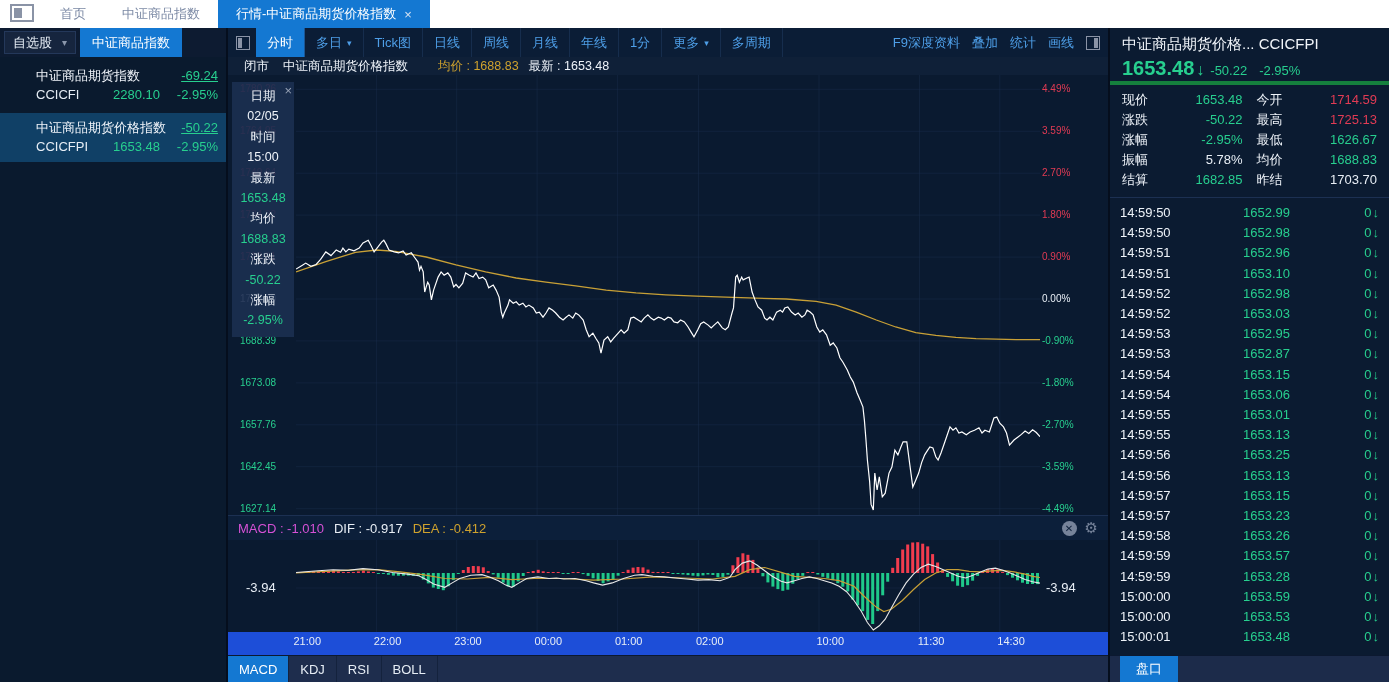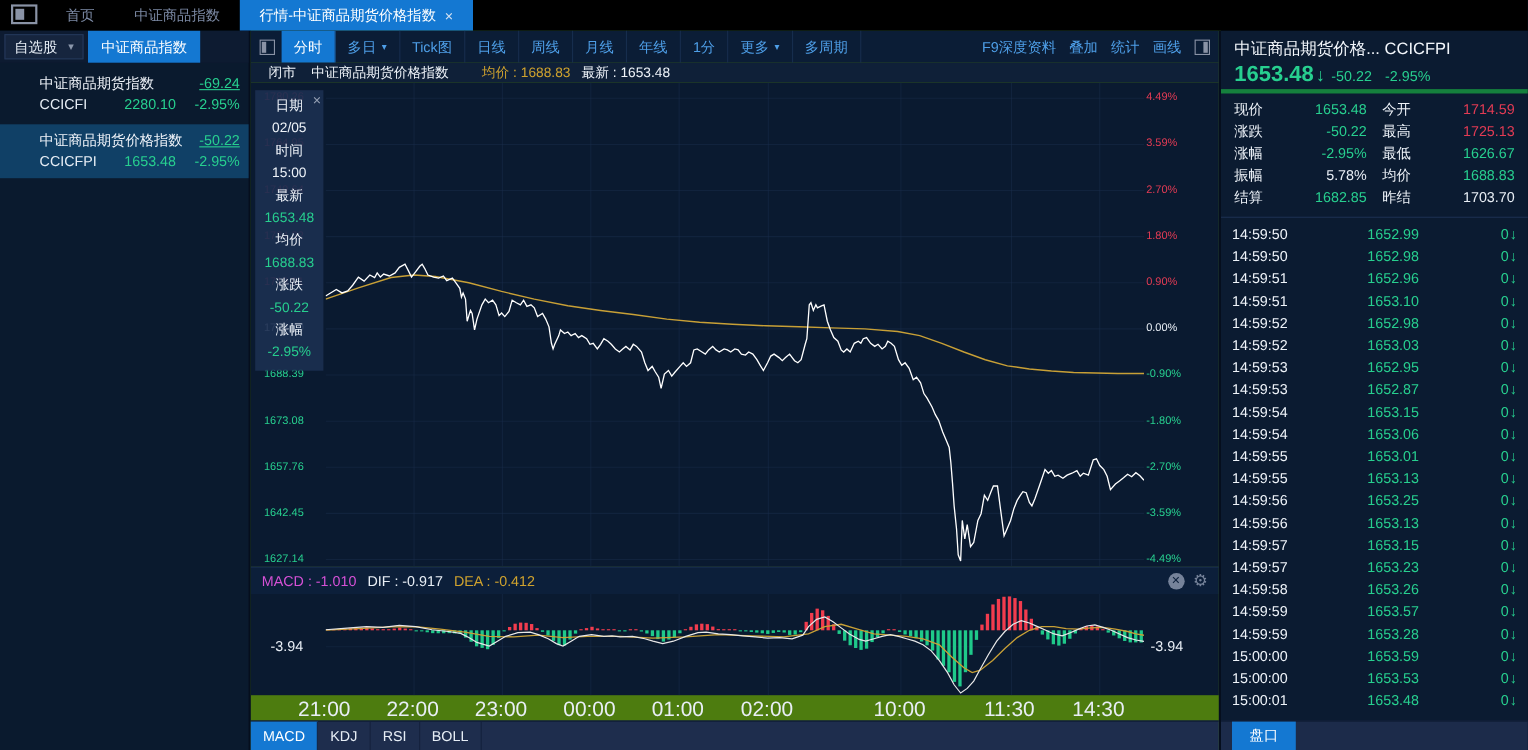--- a/index.html
+++ b/index.html
@@ -2,21 +2,21 @@
 <html><head>
 <meta charset="utf-8">
 <style>
   * { margin:0; padding:0; box-sizing:border-box; }
   html,body { background:#000; }
   body { font-family:"Liberation Sans","DejaVu Sans",sans-serif; }
   .app { width:1389px; height:682px; background:#0a1a30; color:#e6edf5; font-size:13px;
          display:flex; flex-direction:column; overflow:hidden; }
 
   
-  .topbar { height:28px; background:#000000; display:flex; align-items:stretch; flex:0 0 28px; }
+  .topbar { height:28px; background:#ffffff; display:flex; align-items:stretch; flex:0 0 28px; }
   .win-icon { width:24px; height:18px; border:2px solid #8a93a6; margin:4px 8px 0 10px; position:relative; }
   .win-icon::before { content:""; position:absolute; left:2px; top:2px; bottom:2px; width:8px; background:#8a93a6; }
   .top-tab { display:flex; align-items:center; padding:0 18px; color:#7c8aa5; cursor:default; }
   .top-tab.active { background:#1478d2; color:#fff; }
   .top-tab .x { margin-left:8px; font-size:13px; color:#d7e3f2; }
 
   .main { flex:1; display:flex; min-height:0; }
 
   
   .sidebar { width:228px; flex:0 0 228px; background:#0a1a2e; border-right:2px solid #050e1d; display:flex; flex-direction:column; }
@@ -29,21 +29,21 @@
   .watch-item { padding:5px 8px 6px 8px; margin-bottom:3px; }
   .watch-item.selected { background:#104066; }
   .w-row { display:flex; align-items:center; line-height:19px;margin-left:28px; }
   .w-name { flex:1; color:#f0f4fa; white-space:nowrap; overflow:hidden; }
   .w-code { flex:1; color:#e6edf5; }
   .w-chg { color:#27cf8f;text-decoration:underline; }
   .w-last { width:72px; text-align:right; color:#27cf8f; }
   .w-pct { width:58px; text-align:right; color:#27cf8f; }
 
   
-  .center { flex:1; display:flex; flex-direction:column; background:#4d7c0f; border-right:2px solid #050e1d; min-width:0; }
+  .center { flex:1; display:flex; flex-direction:column; background:#1d4ed8; border-right:2px solid #050e1d; min-width:0; }
   .toolbar { height:29px; flex:0 0 29px; background:#0b1d36; display:flex; align-items:stretch; }
   .tb-icon { width:14px; height:14px; border:1px solid #8a93a6; align-self:center; margin:0 6px 0 8px; position:relative; }
   .tb-icon::before { content:""; position:absolute; top:1px; bottom:1px; width:4px; background:#8a93a6; }
   .tb-icon.l::before { left:1px; } .tb-icon.r::before { right:1px; }
   .tb-item { display:flex; align-items:center; padding:0 11px; color:#4e9fe8; border-right:1px solid rgba(32,58,96,.55); }
   .tb-item.active { background:#1478d2; color:#fff; }
   .tb-item .caret { margin-left:5px; font-size:9px; }
   .tb-spacer { flex:1; }
   .tb-right { display:flex; align-items:center; padding:0 6px; color:#4e9fe8; }
 
@@ -71,21 +71,21 @@
   .mh-spacer { flex:1; }
   .mh-close { width:15px; height:15px; border-radius:50%; background:#76839a; color:#0c1f3a;
               font-size:10px; line-height:15px; text-align:center; margin-right:8px; }
   .mh-gear { color:#76839a; font-size:15px; }
 
   .macd-pane { height:92px; flex:0 0 92px; position:relative; background:#0a1a30; }
   .macd-min { position:absolute; top:40px; font-size:13px; color:#e8eef5; }
   .macd-min.l { left:18px; } .macd-min.r { left:818px; }
 
   .xaxis { height:23px; flex:0 0 23px; position:relative; }
-  .x-label { position:absolute; top:3px; width:50px; text-align:left; color:#e8eef5; font-size:19px; }
+  .x-label { position:absolute; top:3px; width:50px; text-align:right; color:#e8eef5; font-size:11px; }
 
   .bottom-strip { height:27px; flex:0 0 27px; background:#1e2d4d; display:flex; align-items:stretch; border-top:1px solid #0c1930; }
   .bs-tab { display:flex; align-items:center; padding:0 11px; color:#e6edf5; border-right:1px solid #14223d; }
   .bs-tab.active { background:#1478d2; color:#fff; }
 
   
   .rightpanel { width:279px; flex:0 0 279px; background:#0b1b31; display:flex; flex-direction:column; }
   .rp-head { padding:7px 12px 1px; border-bottom:4px solid #15803d; }
   .rp-title { font-size:15px; color:#f2f6fb; white-space:nowrap; }
   .rp-price-row { display:flex; align-items:baseline; margin-top:3px; }

